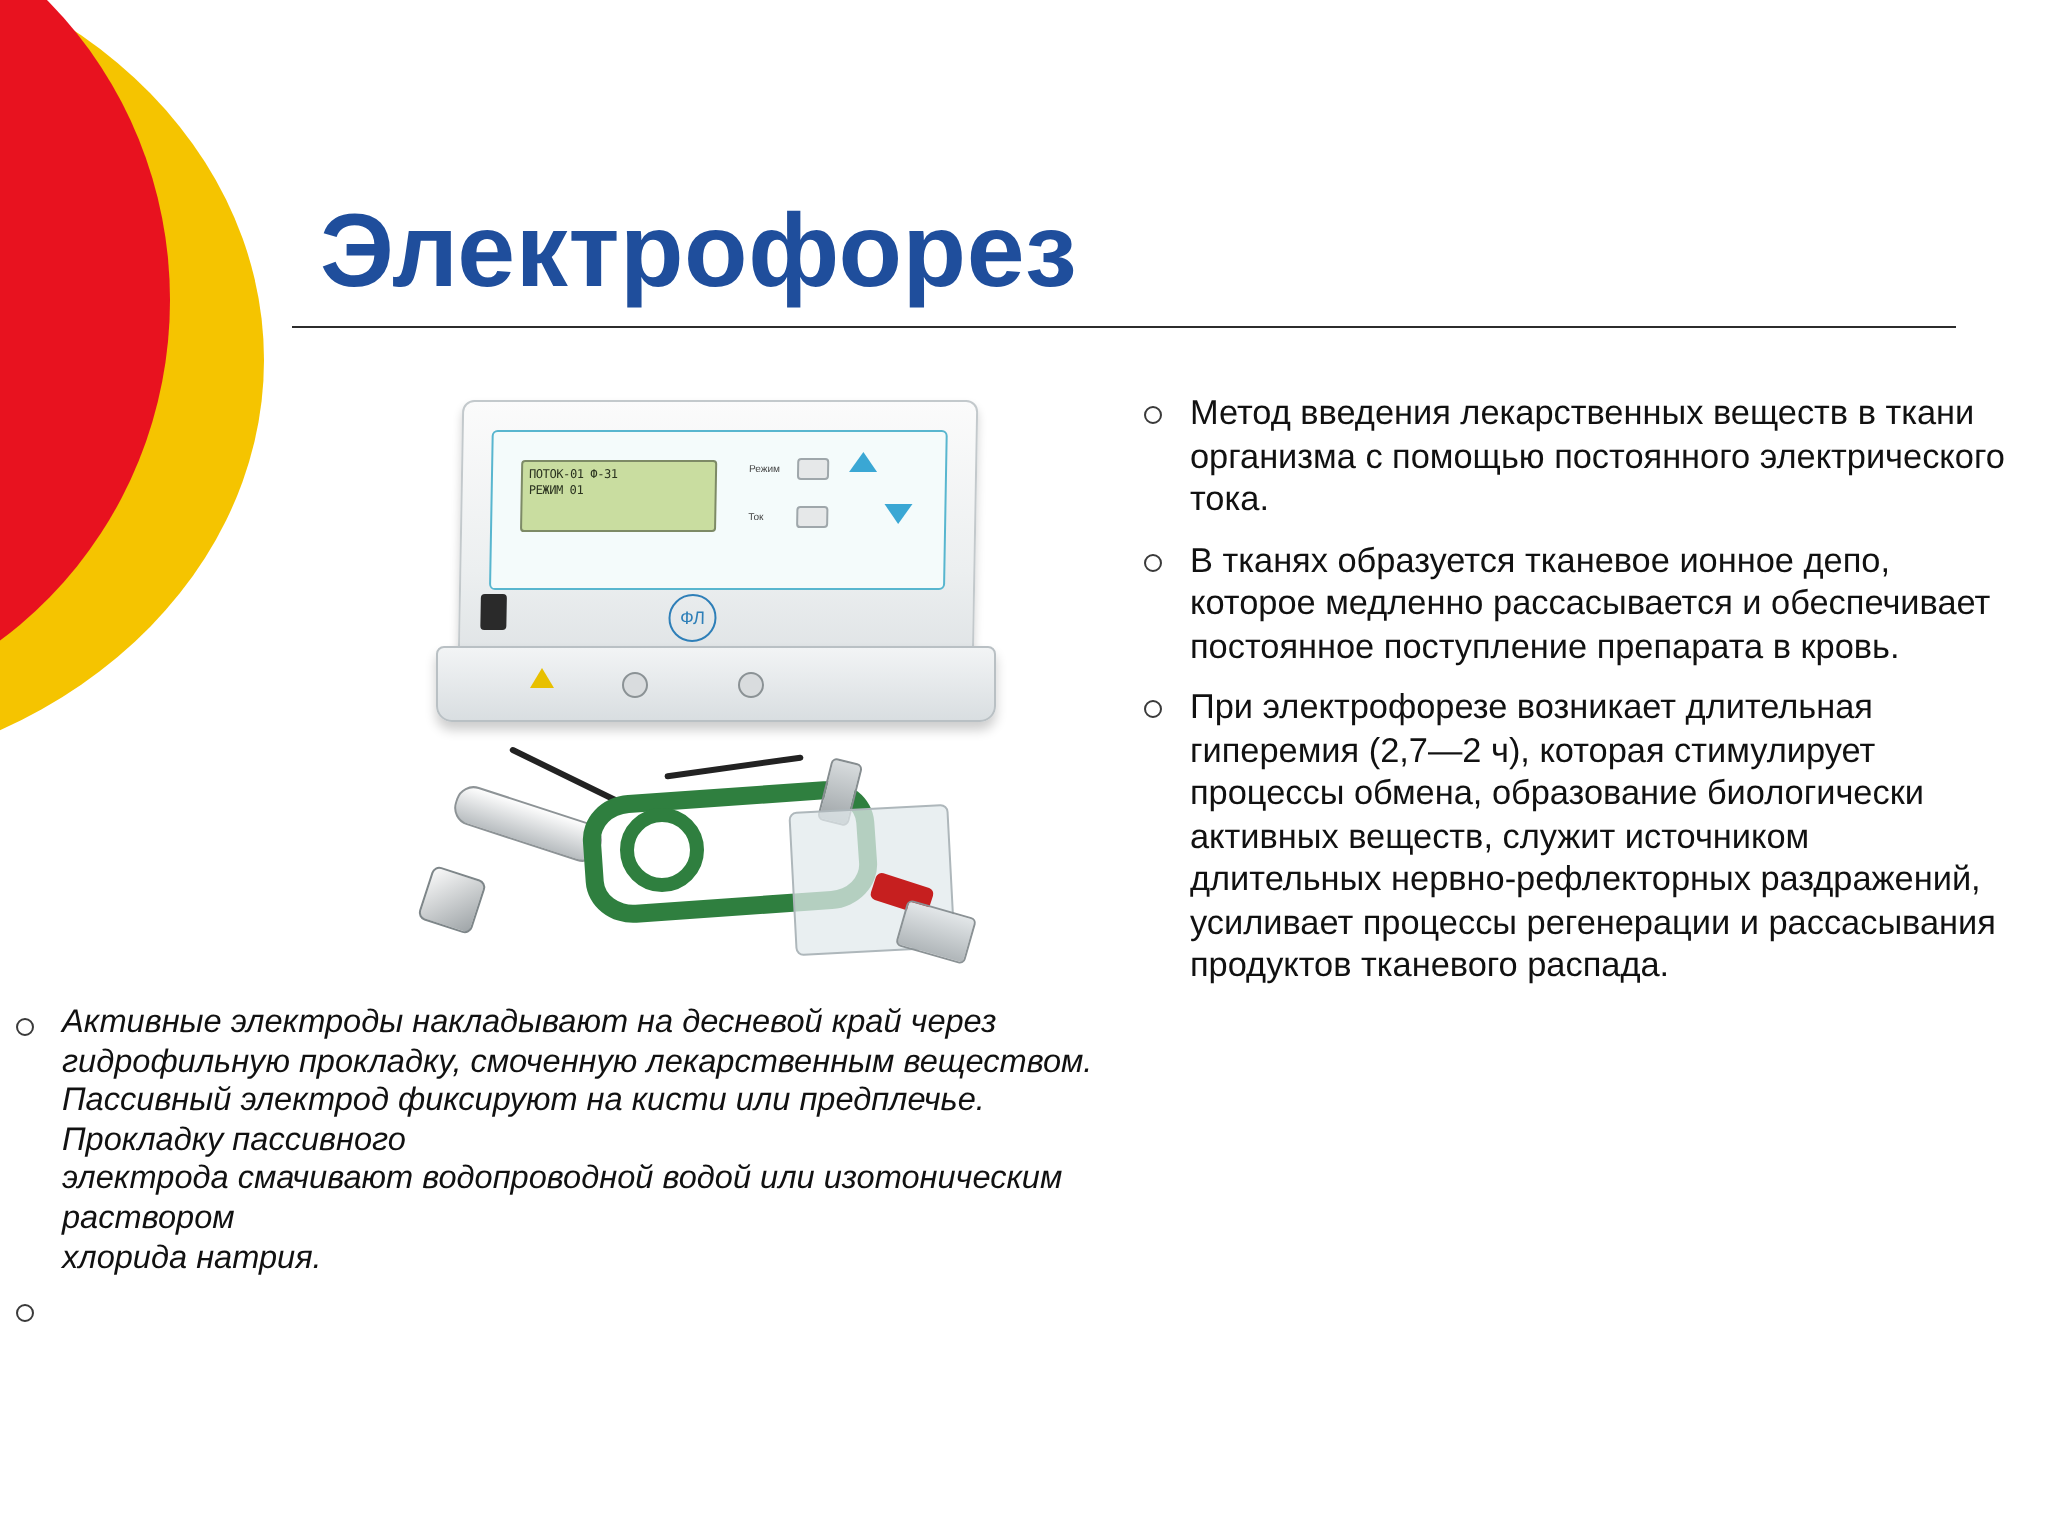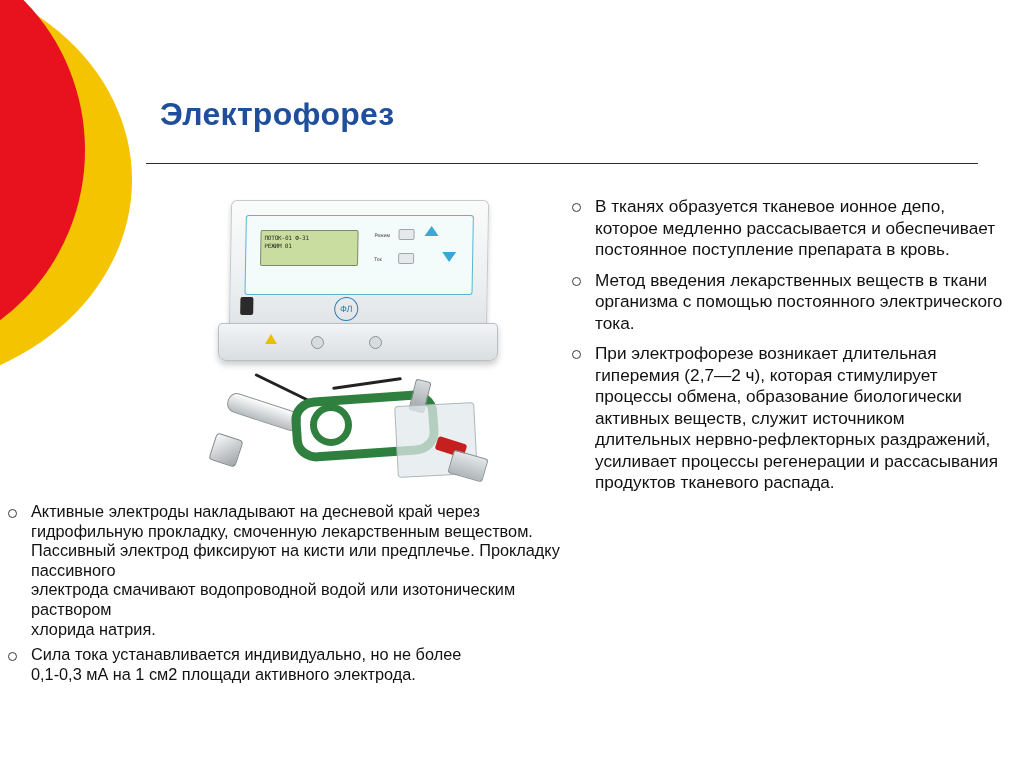--- a/index.html
+++ b/index.html
@@ -35,21 +35,21 @@
     background: #e8121f;
     border-radius: 0 100% 100% 0 / 0 50% 50% 0;
     z-index: 2;
   }
 
   
   .slide-title {
     position: absolute;
     left: 160px;
     top: 96px;
-    font-size: 32px;
+    font-size: 52px;
     color: #1f4e9c;
     font-weight: bold;
     letter-spacing: 0.3px;
     z-index: 5;
   }
   .title-rule {
     position: absolute;
     left: 146px;
     top: 163px;
     width: 832px;
@@ -300,21 +300,21 @@
   }
 
   
   .bottom-col {
     position: absolute;
     left: 8px;
     top: 502px;
     width: 566px;
     z-index: 5;
   }
-  .bottom-col .bullet-row { margin-bottom: 6px; }
+  .bottom-col .bullet-row { margin-bottom: 6px; font-style: italic; }
   .bottom-col .bullet-text {
     font-size: 16.3px;
     line-height: 19.6px;
     color: #111;
   }
 </style>
 </head>
 <body>
 
 <div class="deco-yellow"></div>
@@ -358,37 +358,35 @@
 
   <div class="bag-cap"></div>
   <div class="bag"></div>
   <div class="red-plug"></div>
   <div class="plug-grey"></div>
 </div>
 
 <div class="right-col">
   <div class="bullet-row">
     <div class="bullet-marker"></div>
+    <div class="bullet-text">Метод введения лекарственных веществ в ткани организма с помощью постоянного электрического тока.</div>
+  </div>
+  <div class="bullet-row">
+    <div class="bullet-marker"></div>
     <div class="bullet-text">В тканях образуется тканевое ионное депо, которое медленно рассасывается и обеспечивает постоянное поступление препарата в кровь.</div>
-  </div>
-  <div class="bullet-row">
-    <div class="bullet-marker"></div>
-    <div class="bullet-text">Метод введения лекарственных веществ в ткани организма с помощью постоянного электрического тока.</div>
   </div>
   <div class="bullet-row">
     <div class="bullet-marker"></div>
     <div class="bullet-text">При электрофорезе возникает длительная гиперемия (2,7—2 ч), которая стимулирует процессы обмена, образование биологически активных веществ, служит источником длительных нервно-рефлекторных раздражений, усиливает процессы регенерации и рассасывания продуктов тканевого распада.</div>
   </div>
 </div>
 
 <div class="bottom-col">
   <div class="bullet-row">
     <div class="bullet-marker"></div>
     <div class="bullet-text" style="white-space:pre-line">Активные электроды накладывают на десневой край через гидрофильную прокладку, смоченную лекарственным веществом. Пассивный электрод фиксируют на кисти или предплечье. Прокладку пассивного
 электрода смачивают водопроводной водой или изотоническим раствором
 хлорида натрия.</div>
   </div>
   <div class="bullet-row">
     <div class="bullet-marker"></div>
-    <div class="bullet-text" style="white-space:pre-line">Сила тока устанавливается индивидуально, но не более
-0,1-0,3 мА на 1 см2 площади активного электрода.</div>
   </div>
 </div>
 
 </body></html>

